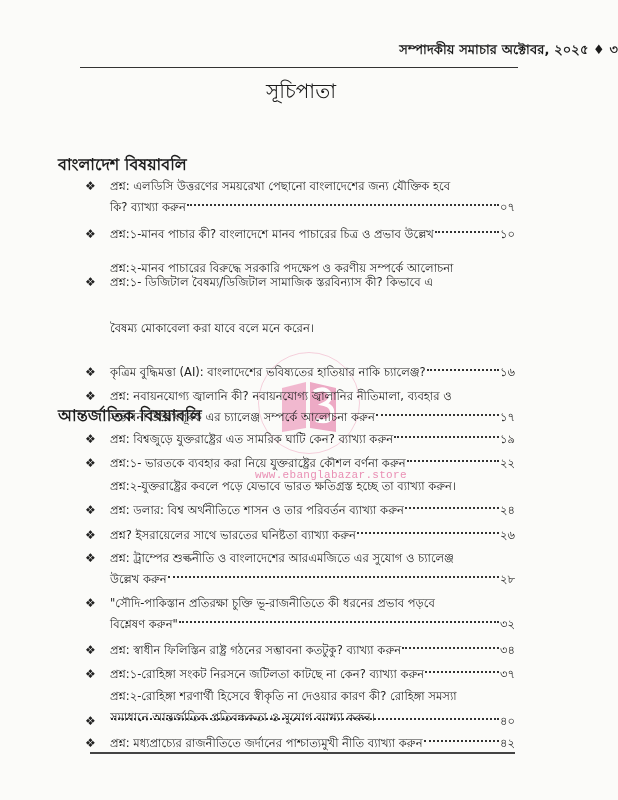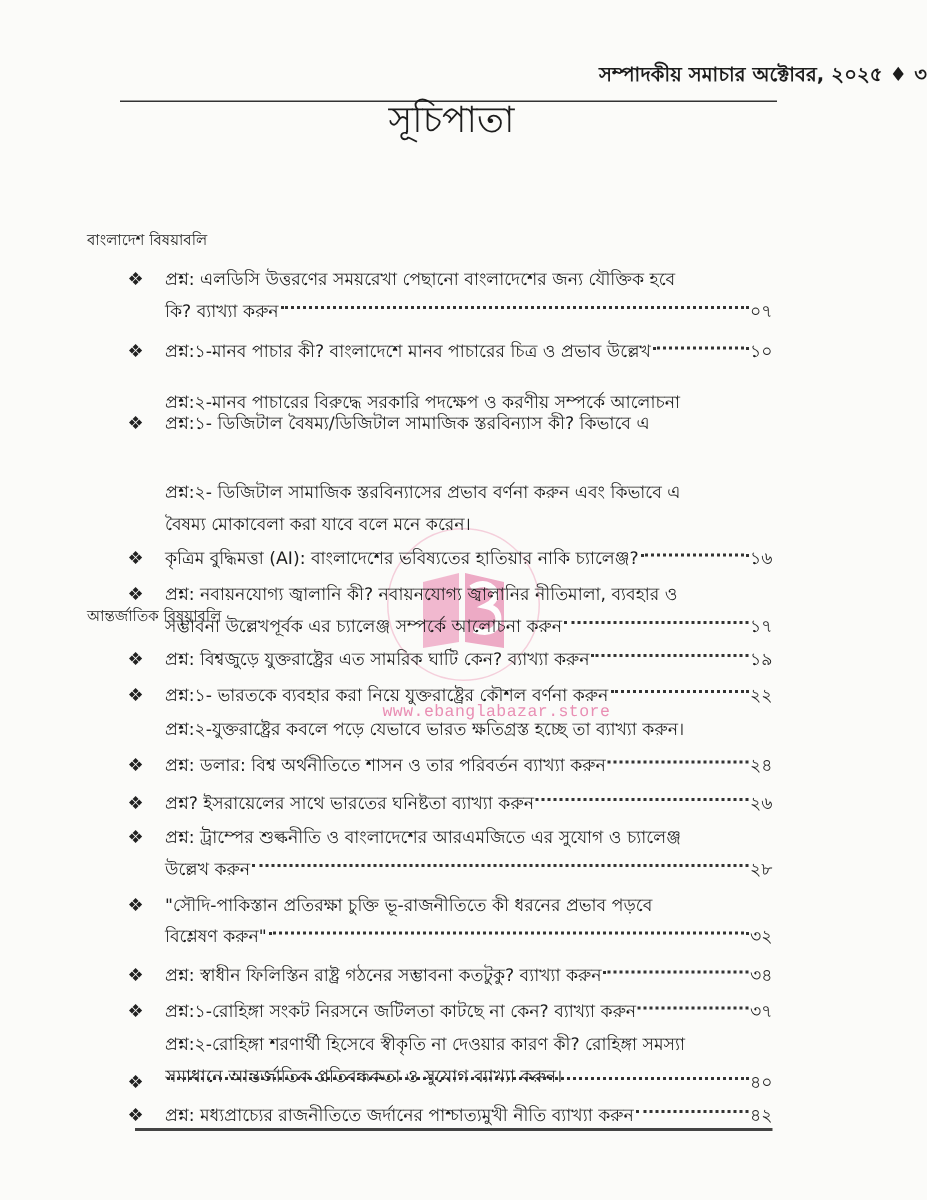--- a/index.html
+++ b/index.html
@@ -11,25 +11,25 @@
   }
   .running-head {
     position:absolute; top:40px; left:0; width:618px; text-align:right;
     font-size:13px; font-weight:bold; letter-spacing:0.1px;
   }
   .head-rule {
     position:absolute; top:67px; left:80px; width:438px; height:0;
     border-top:1.5px solid #333;
   }
   .title {
-    position:absolute; top:61px; left:0; width:602px; text-align:center;
-    font-size:24px; font-weight:normal;
+    position:absolute; top:76px; left:0; width:602px; text-align:center;
+    font-size:20px; font-weight:normal;
   }
   .section-title {
-    position:absolute; left:58px; font-size:10px; font-weight:normal;
+    position:absolute; left:58px; font-size:16px; font-weight:bold;
   }
   .entry {
     position:absolute; left:110px; width:405px;
     font-size:11.5px; line-height:21px;
   }
   .bullet {
     position:absolute; left:-25px; top:0; font-size:12px; color:#222;
   }
   .line { display:block; white-space:nowrap; overflow:hidden; }
   .leader { display:flex; align-items:center; white-space:nowrap; }
@@ -96,21 +96,20 @@
   </div>
 
   <div class="entry" style="top:251px; top:253px"></div>
 
   <div class="entry" style="top:272px">
     <span class="bullet">❖</span>
     <span class="line">প্রশ্ন:১- ডিজিটাল বৈষম্য/ডিজিটাল সামাজিক স্তরবিন্যাস কী? কিভাবে এ</span>
   </div>
 
   <div class="entry" style="top:318px">
-    <span class="line">প্রশ্ন:২- ডিজিটাল সামাজিক স্তরবিন্যাসের প্রভাব বর্ণনা করুন এবং কিভাবে এ</span>
     <span class="line">বৈষম্য মোকাবেলা করা যাবে বলে মনে করেন।</span>
   </div>
 
   <div class="entry" style="top:362px">
     <span class="bullet">❖</span>
     <div class="leader">
         <span class="txt">কৃত্রিম বুদ্ধিমত্তা (AI): বাংলাদেশের ভবিষ্যতের হাতিয়ার নাকি চ্যালেঞ্জ?</span>
         <span class="dots"></span>
         <span class="pg">১৬</span>
       </div>

